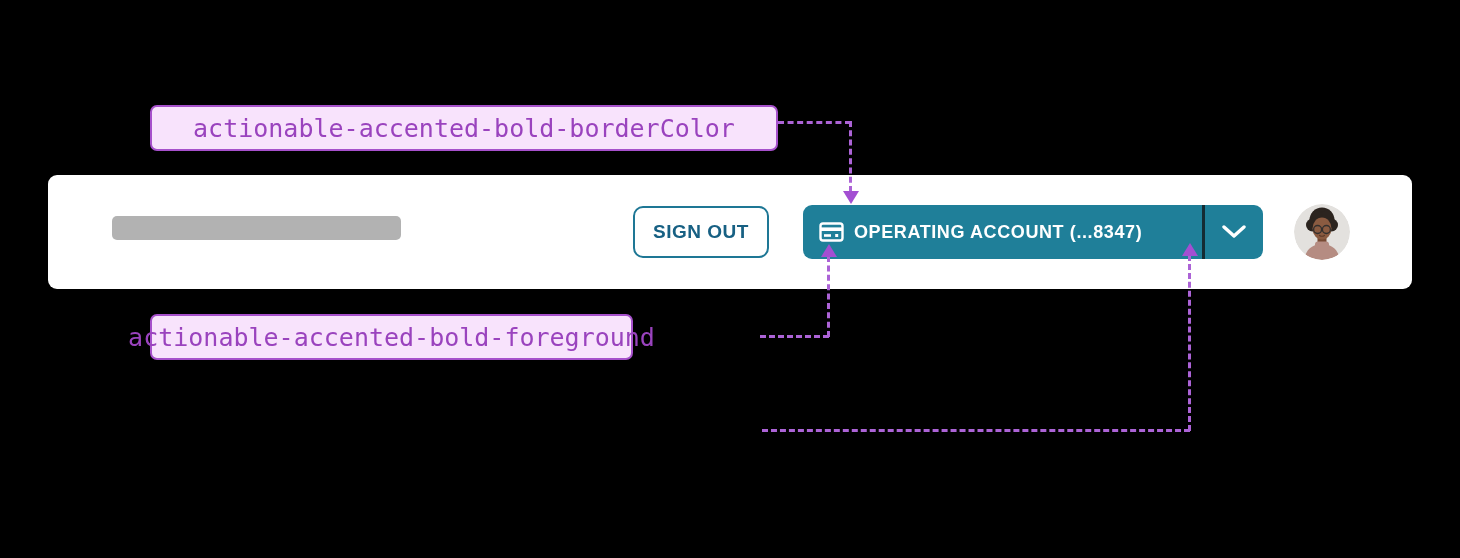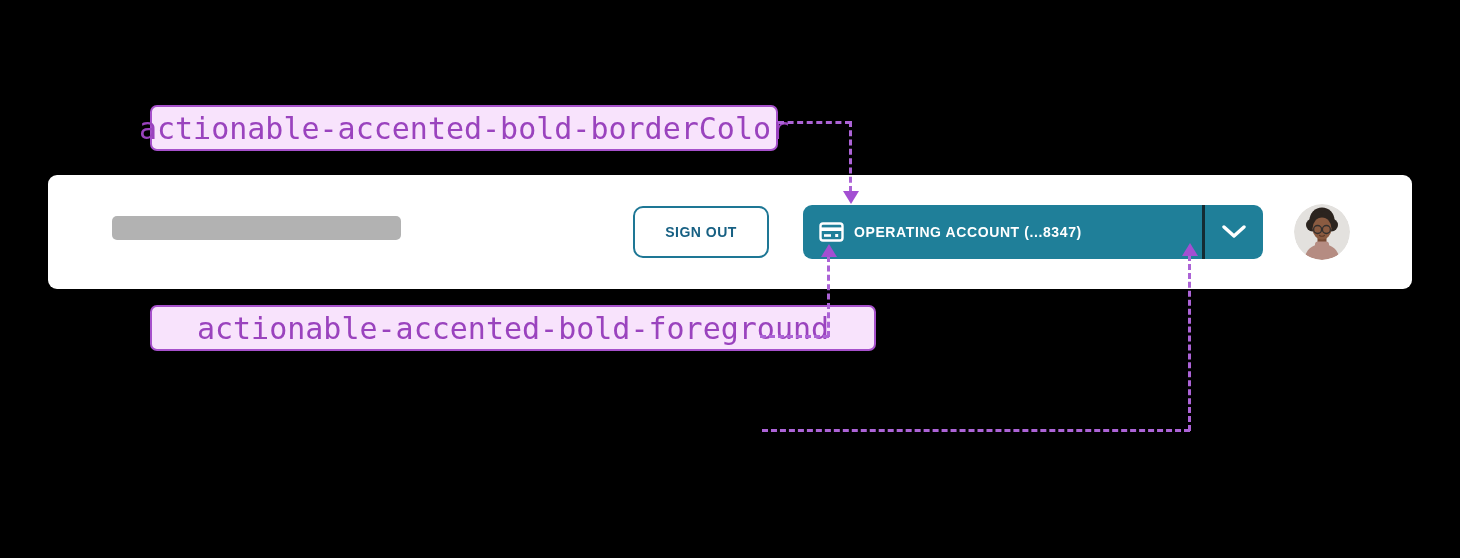--- a/index.html
+++ b/index.html
@@ -30,21 +30,21 @@
     border-radius: 5px;
   }
   .signout-btn {
     position: absolute;
     left: 585px; top: 31px;
     width: 136px; height: 52px;
     background: #ffffff;
     border: 2px solid #1e7795;
     border-radius: 10px;
     color: #176083;
-    font-size: 14px;
+    font-size: 19px;
     font-weight: bold;
     letter-spacing: 0.5px;
     display: flex; align-items: center; justify-content: center;
     cursor: pointer;
   }
   .account-btn {
     position: absolute;
     left: 755px; top: 30px;
     width: 460px; height: 54px;
     background: #1f7f99;
@@ -56,21 +56,21 @@
     padding: 0;
   }
   .account-main {
     display: flex; align-items: center;
     gap: 10px;
     padding-left: 16px;
     width: 399px;
     height: 100%;
   }
   .account-label {
-    font-size: 14px;
+    font-size: 18px;
     font-weight: bold;
     letter-spacing: 0.6px;
     white-space: nowrap;
   }
   .account-divider {
     width: 3px; height: 100%;
     background: #142b33;
     flex: none;
   }
   .account-caret {
@@ -90,27 +90,27 @@
   
   .ann-box {
     position: absolute;
     left: 150px;
     height: 46px;
     background: #f8e3fc;
     border: 2px solid #a650cb;
     border-radius: 7px;
     display: flex; align-items: center; justify-content: center;
     font-family: "DejaVu Sans Mono", monospace;
-    font-size: 30px;
+    font-size: 25px;
     color: #9a43be;
     z-index: 5;
     white-space: nowrap;
   }
   .ann-border     { top: 105px; width: 628px; }
-  .ann-foreground { top: 305px; width: 726px; text-align: right; }
+  .ann-foreground { top: 314px; width: 483px; text-align: right; }
   .ann-background { top: 408px; width: 612px; }
 
   
   .line-h, .line-v { position: absolute; z-index: 10; }
   .line-h { height: 0; border-top: 3px dashed #ac63d6; }
   .line-v { width: 0; border-left: 3px dashed #ac63d6; }
   .arrow { position: absolute; width: 0; height: 0; z-index: 11; }
   .arrow-down { border-left: 8px solid transparent; border-right: 8px solid transparent; border-top: 13px solid #a34fd2; }
   .arrow-up   { border-left: 8px solid transparent; border-right: 8px solid transparent; border-bottom: 13px solid #a34fd2; }
 

